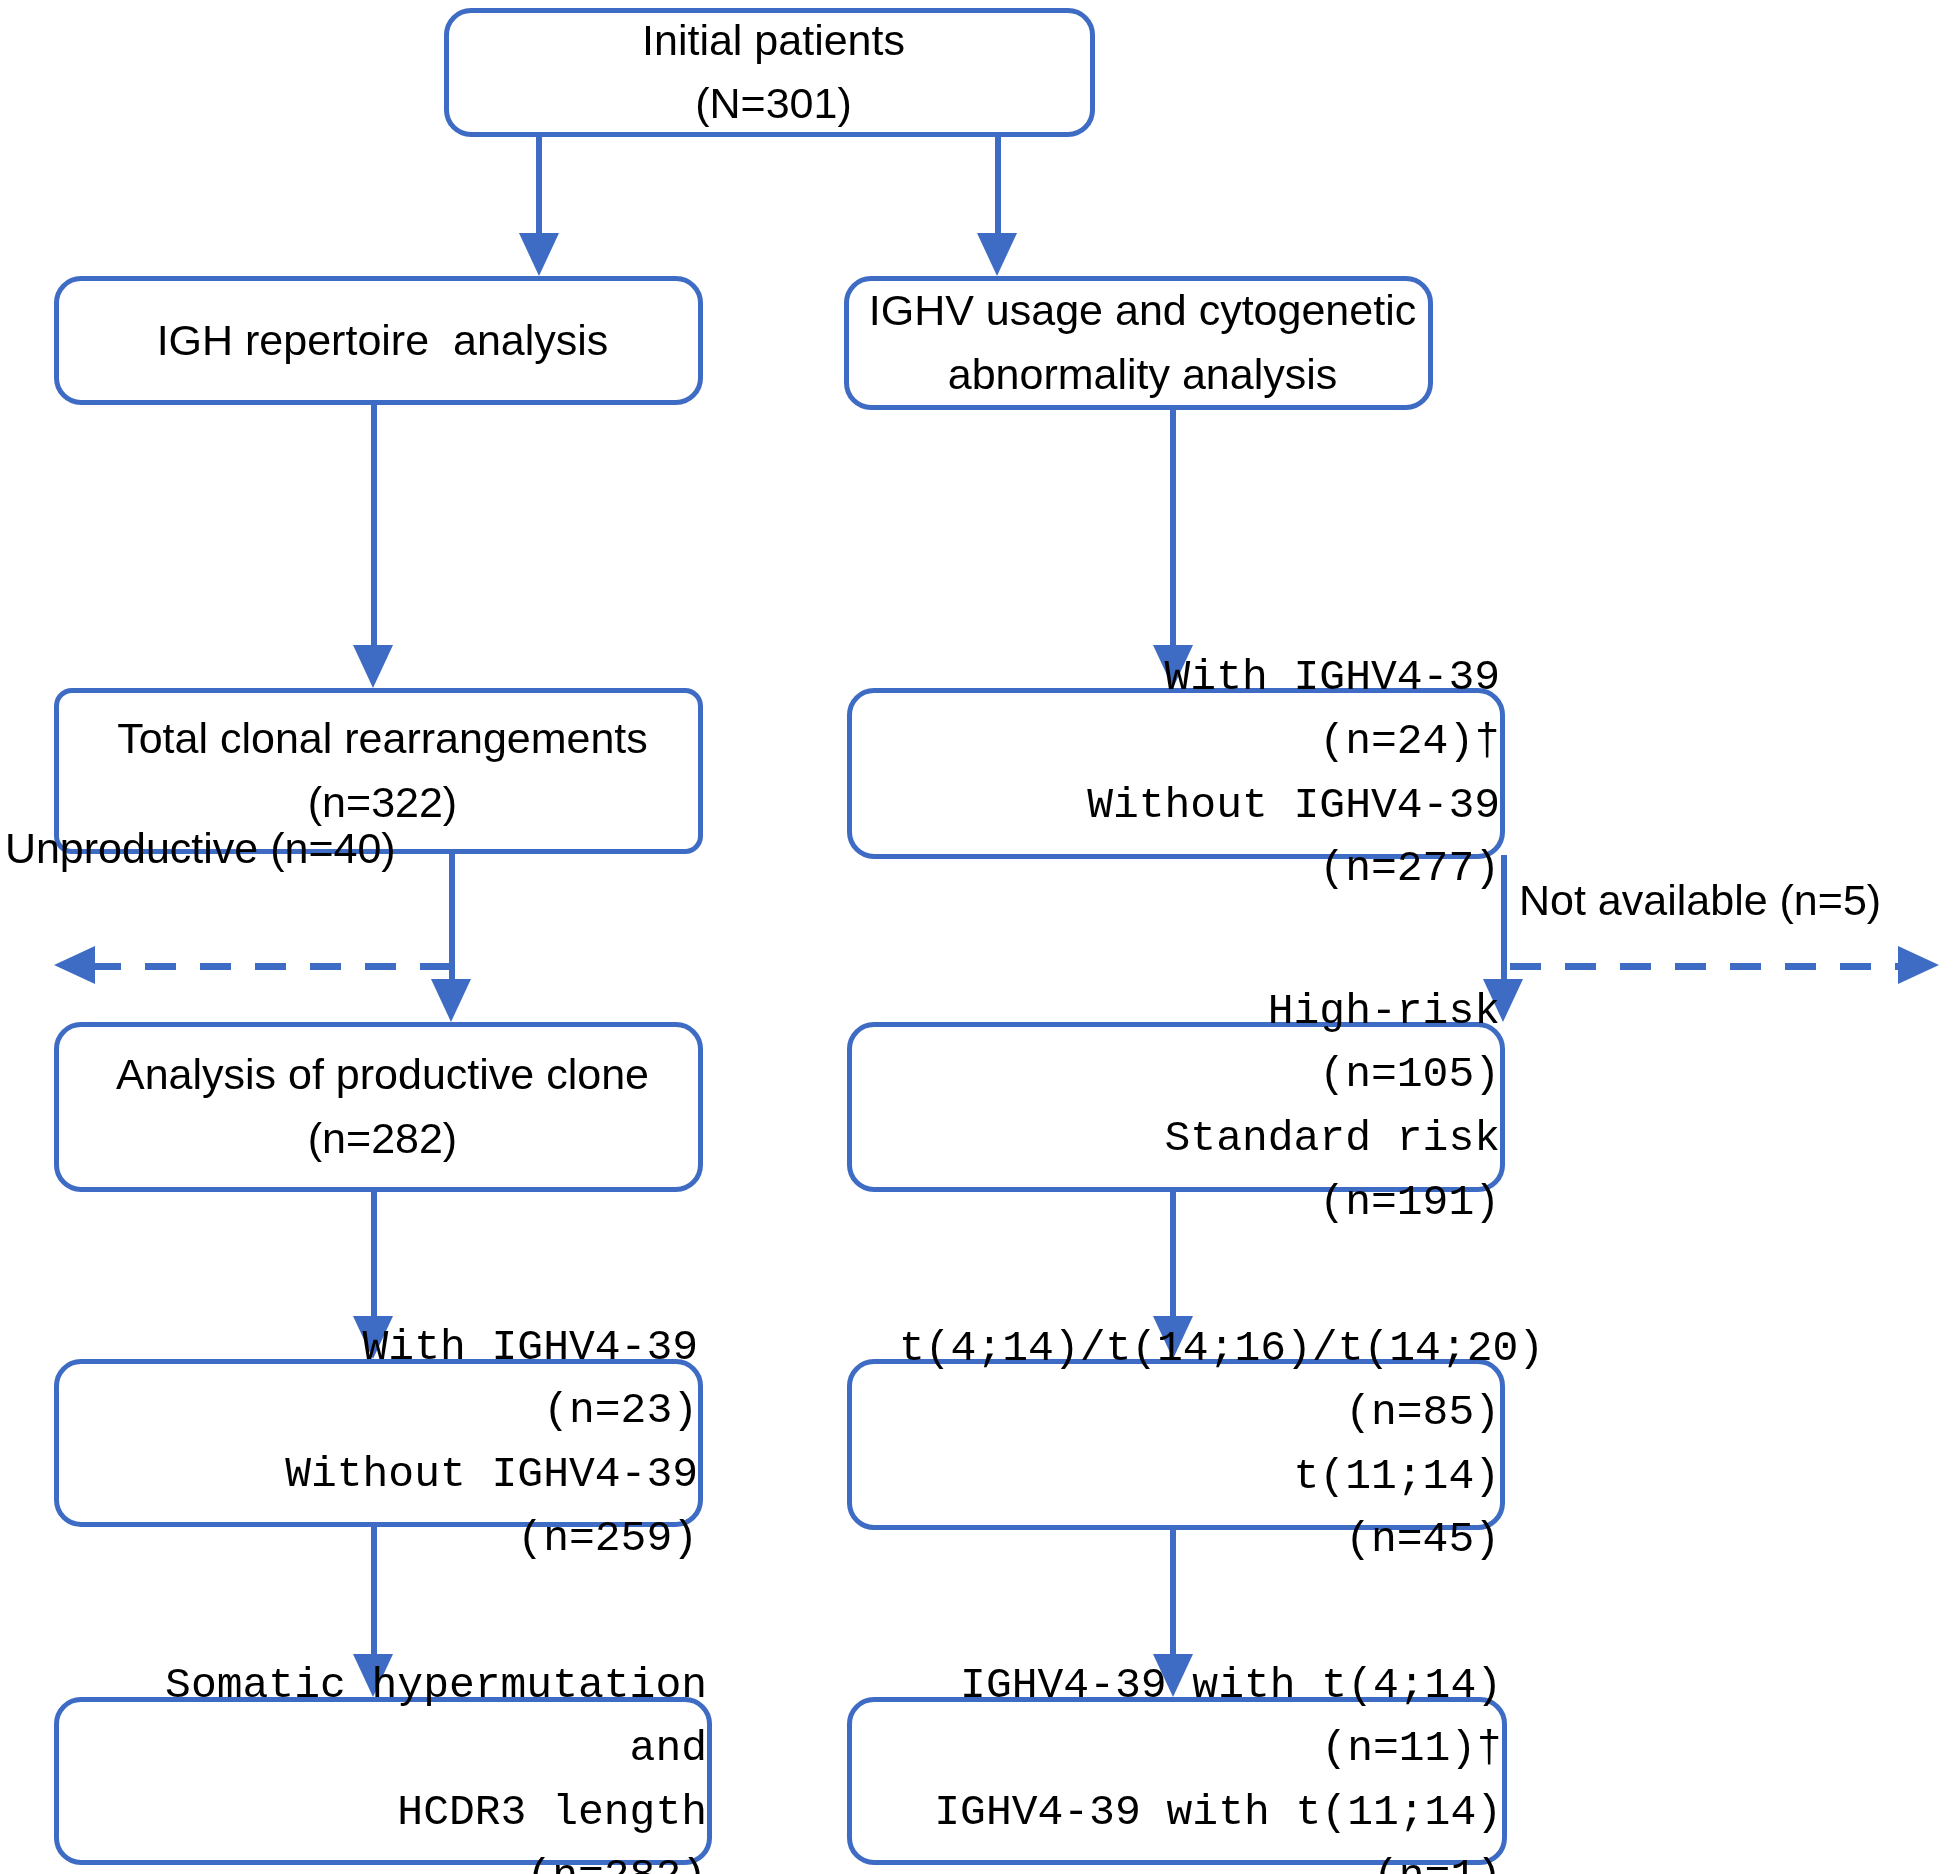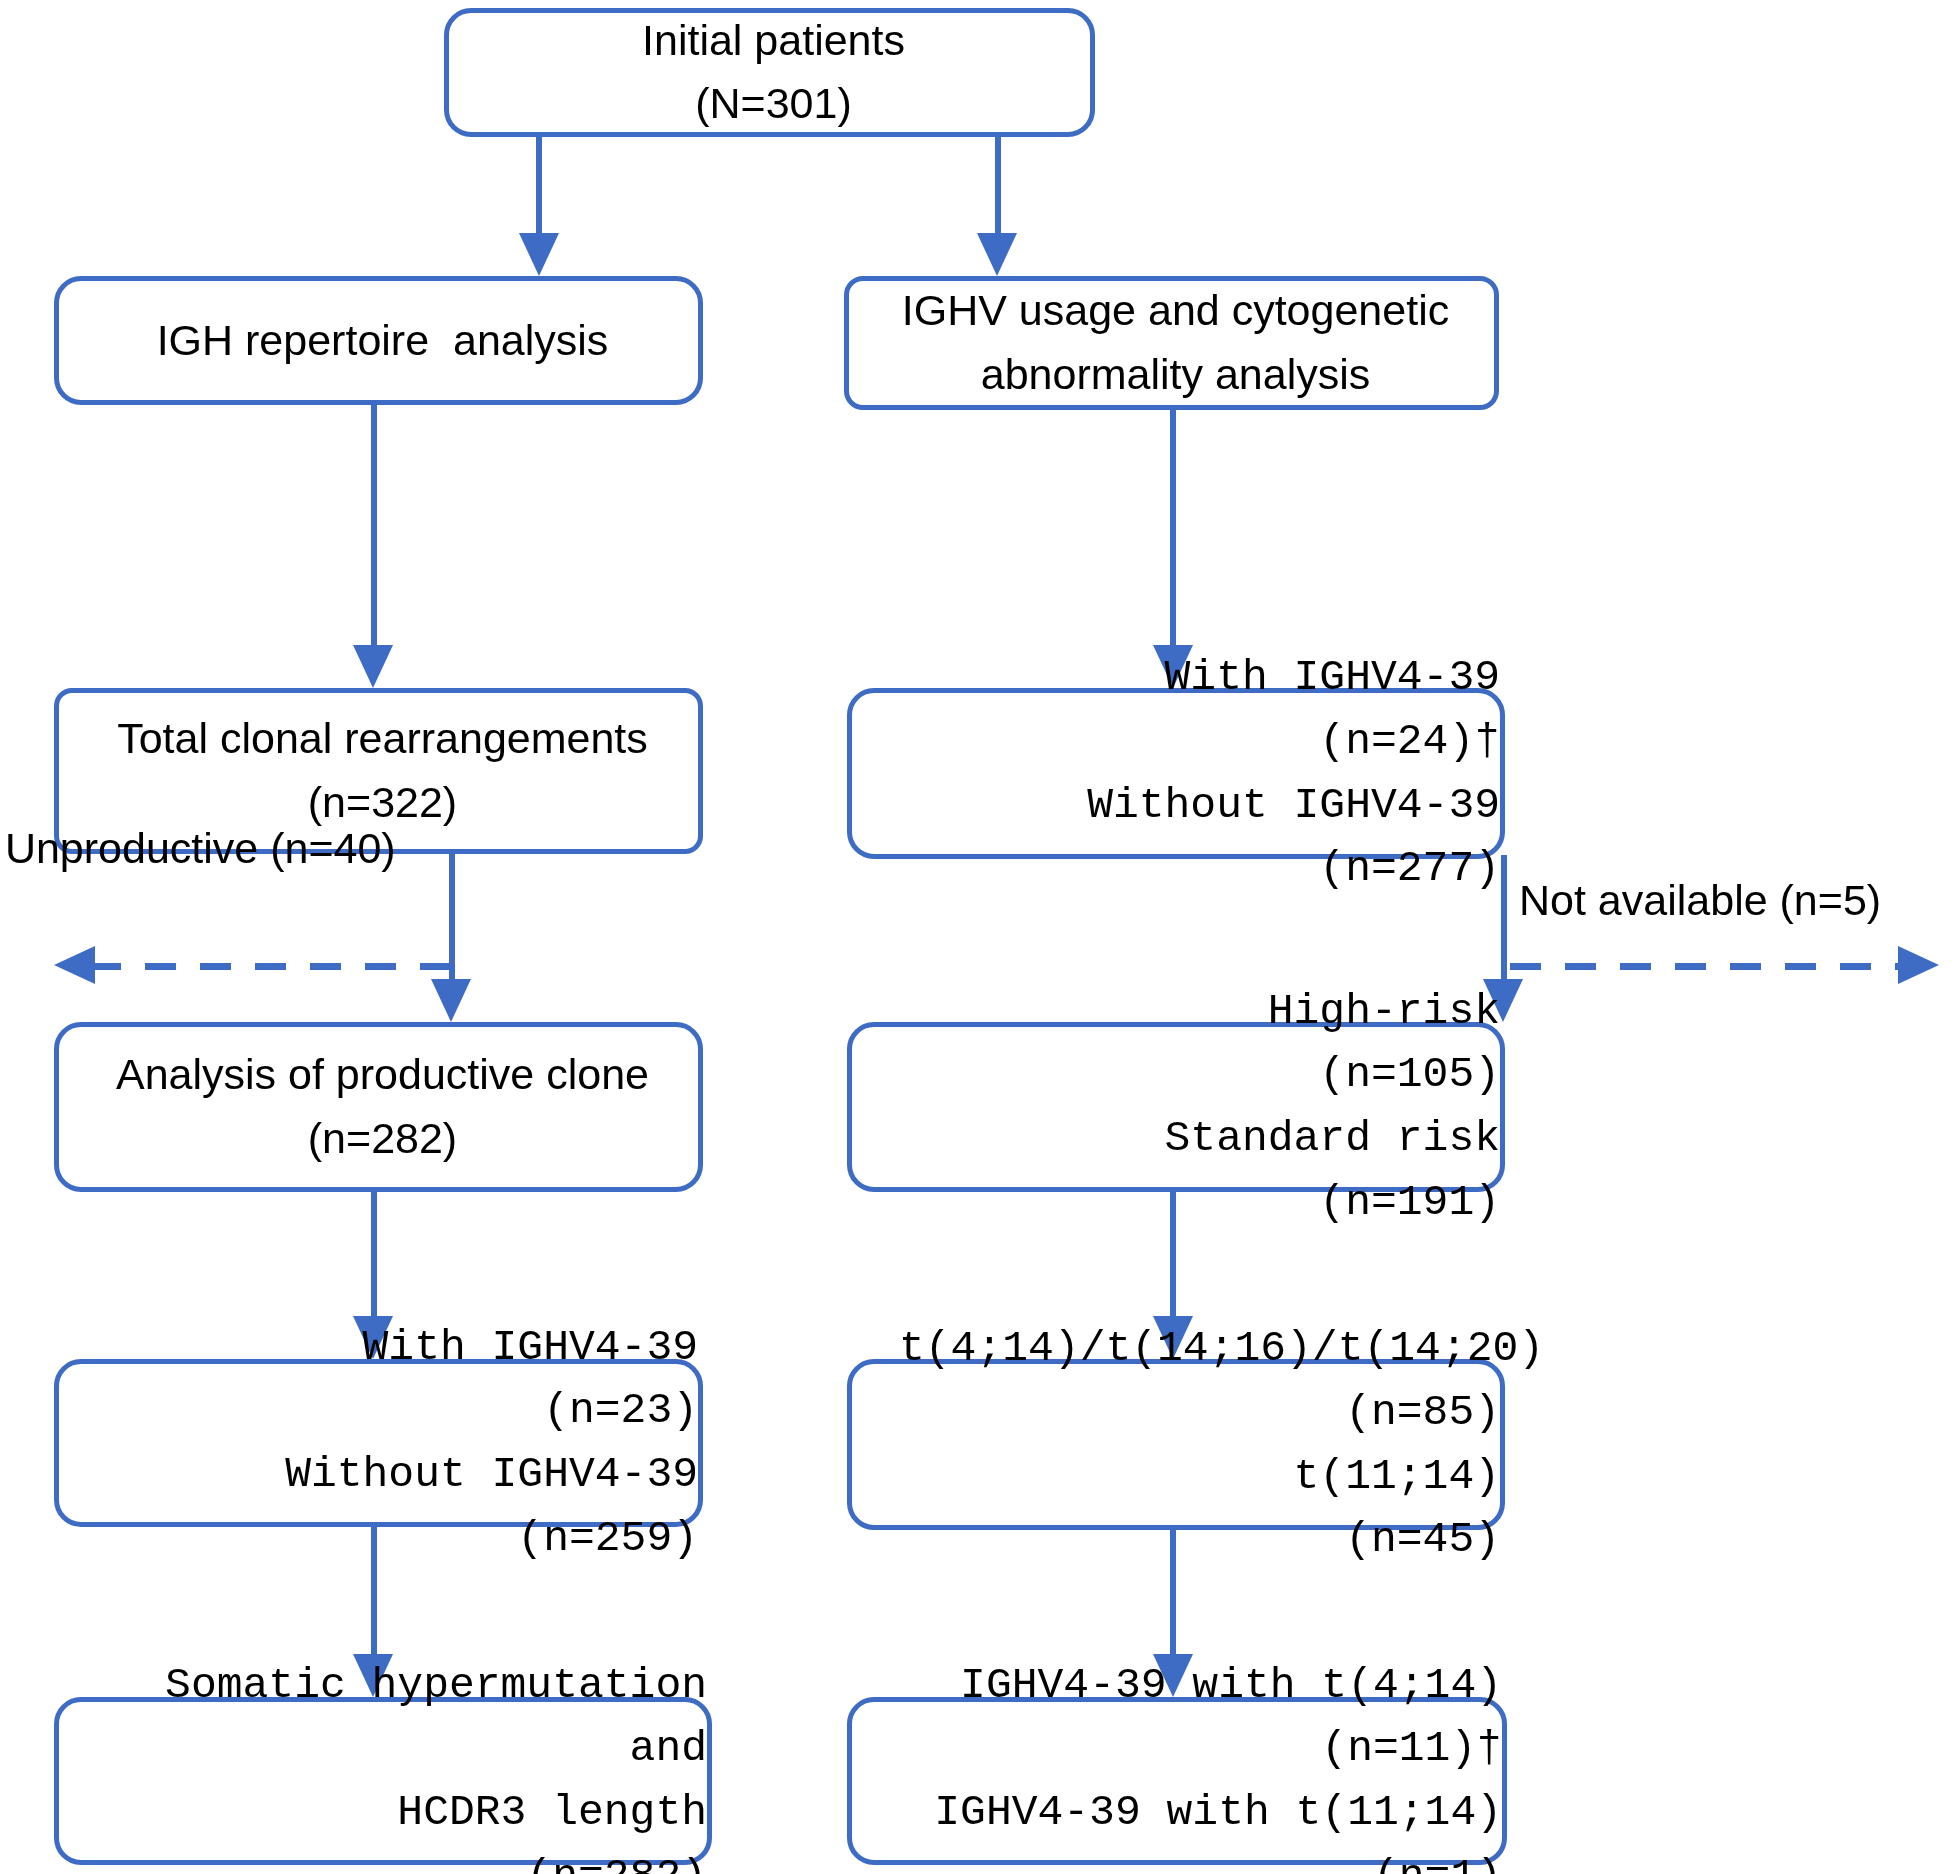--- a/index.html
+++ b/index.html
@@ -49,21 +49,21 @@
   </div>
 
   <div class="vline" style="left:536px; top:135px; height:103px;"></div>
   <div class="head-down" style="left:519px; top:233px;"></div>
   <div class="vline" style="left:995px; top:135px; height:103px;"></div>
   <div class="head-down" style="left:977px; top:233px;"></div>
 
   <div class="box center" style="left:54px; top:276px; width:649px; height:129px;">
     <div class="box-text">IGH repertoire  analysis</div>
   </div>
-  <div class="box center" style="left:844px; top:276px; width:655px; height:134px;border-radius:19px;">
+  <div class="box center" style="left:844px; top:276px; width:589px; height:134px;">
     <div class="box-text">IGHV usage and cytogenetic
 abnormality analysis</div>
   </div>
 
   <div class="vline" style="left:371px; top:402px; height:247px;"></div>
   <div class="head-down" style="left:353px; top:645px;"></div>
   <div class="vline" style="left:1170px; top:407px; height:242px;"></div>
   <div class="head-down" style="left:1153px; top:645px;"></div>
 
   <div class="box center" style="left:54px; top:688px; width:649px; height:166px;border-radius:18px;">

